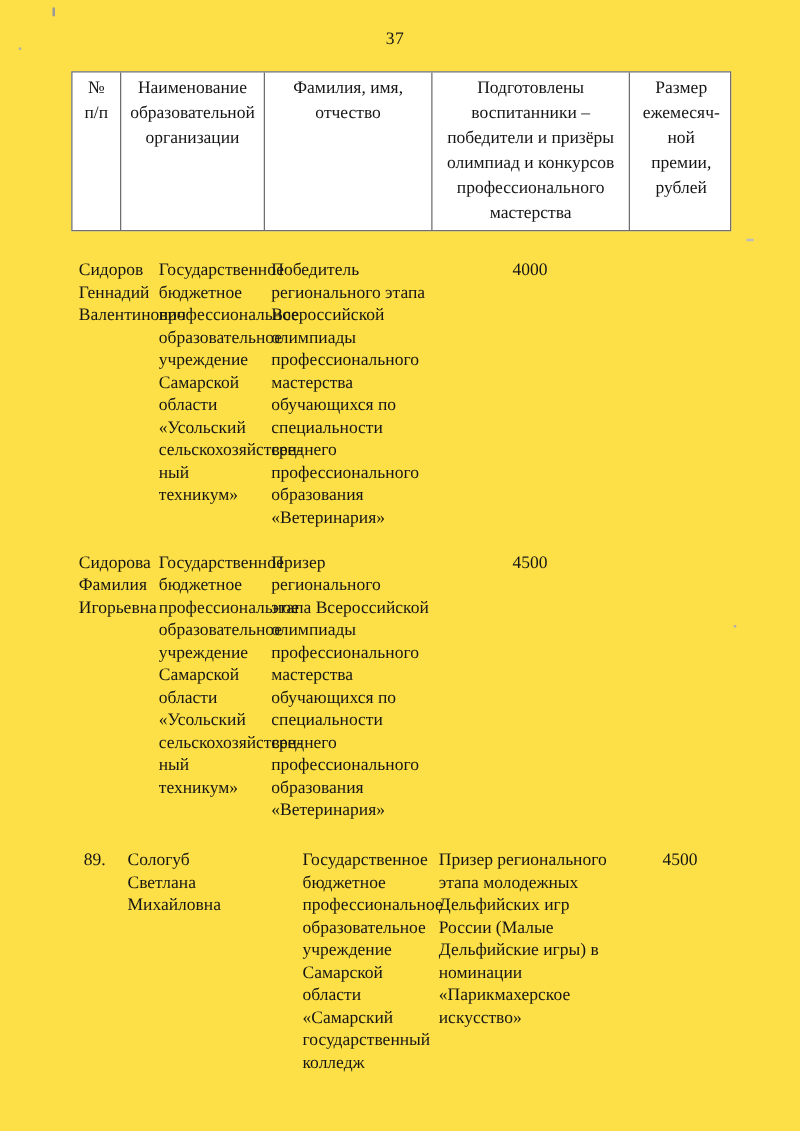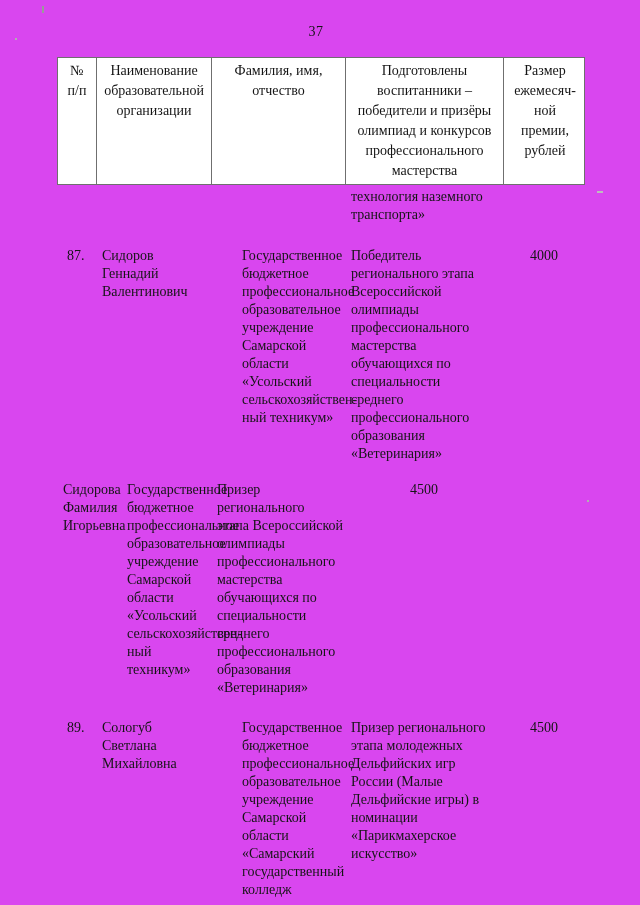--- a/index.html
+++ b/index.html
@@ -4,21 +4,21 @@
 <style>
   html, body {
     margin: 0;
     padding: 0;
     background: #ffffff;
   }
   .page {
     position: relative;
     width: 640px;
     height: 905px;
-    background: #d946ef;
+    background: #fde047;
     font-family: "Liberation Serif", serif;
     color: #151515;
     overflow: hidden;
   }
   .pagenum {
     position: absolute;
     top: 24px;
     left: 0;
     width: 632px;
     text-align: center;
@@ -103,31 +103,22 @@
 мастерства</div>
       <div class="th">Размер
 ежемесяч-
 ной
 премии,
 рублей</div>
     </div>
 
     <div class="tbody">
 
-      <div class="row row-cont">
-        <div class="cell c-num"></div>
-        <div class="cell c-name"></div>
-        <div class="cell c-org"></div>
-        <div class="cell c-ach">технология наземного
-транспорта»</div>
-        <div class="cell c-amt"></div>
-      </div>
 
       <div class="row row-87">
-        <div class="cell c-num">87.</div>
         <div class="cell c-name">Сидоров
 Геннадий
 Валентинович</div>
         <div class="cell c-org">Государственное
 бюджетное
 профессиональное
 образовательное
 учреждение
 Самарской области
 «Усольский

